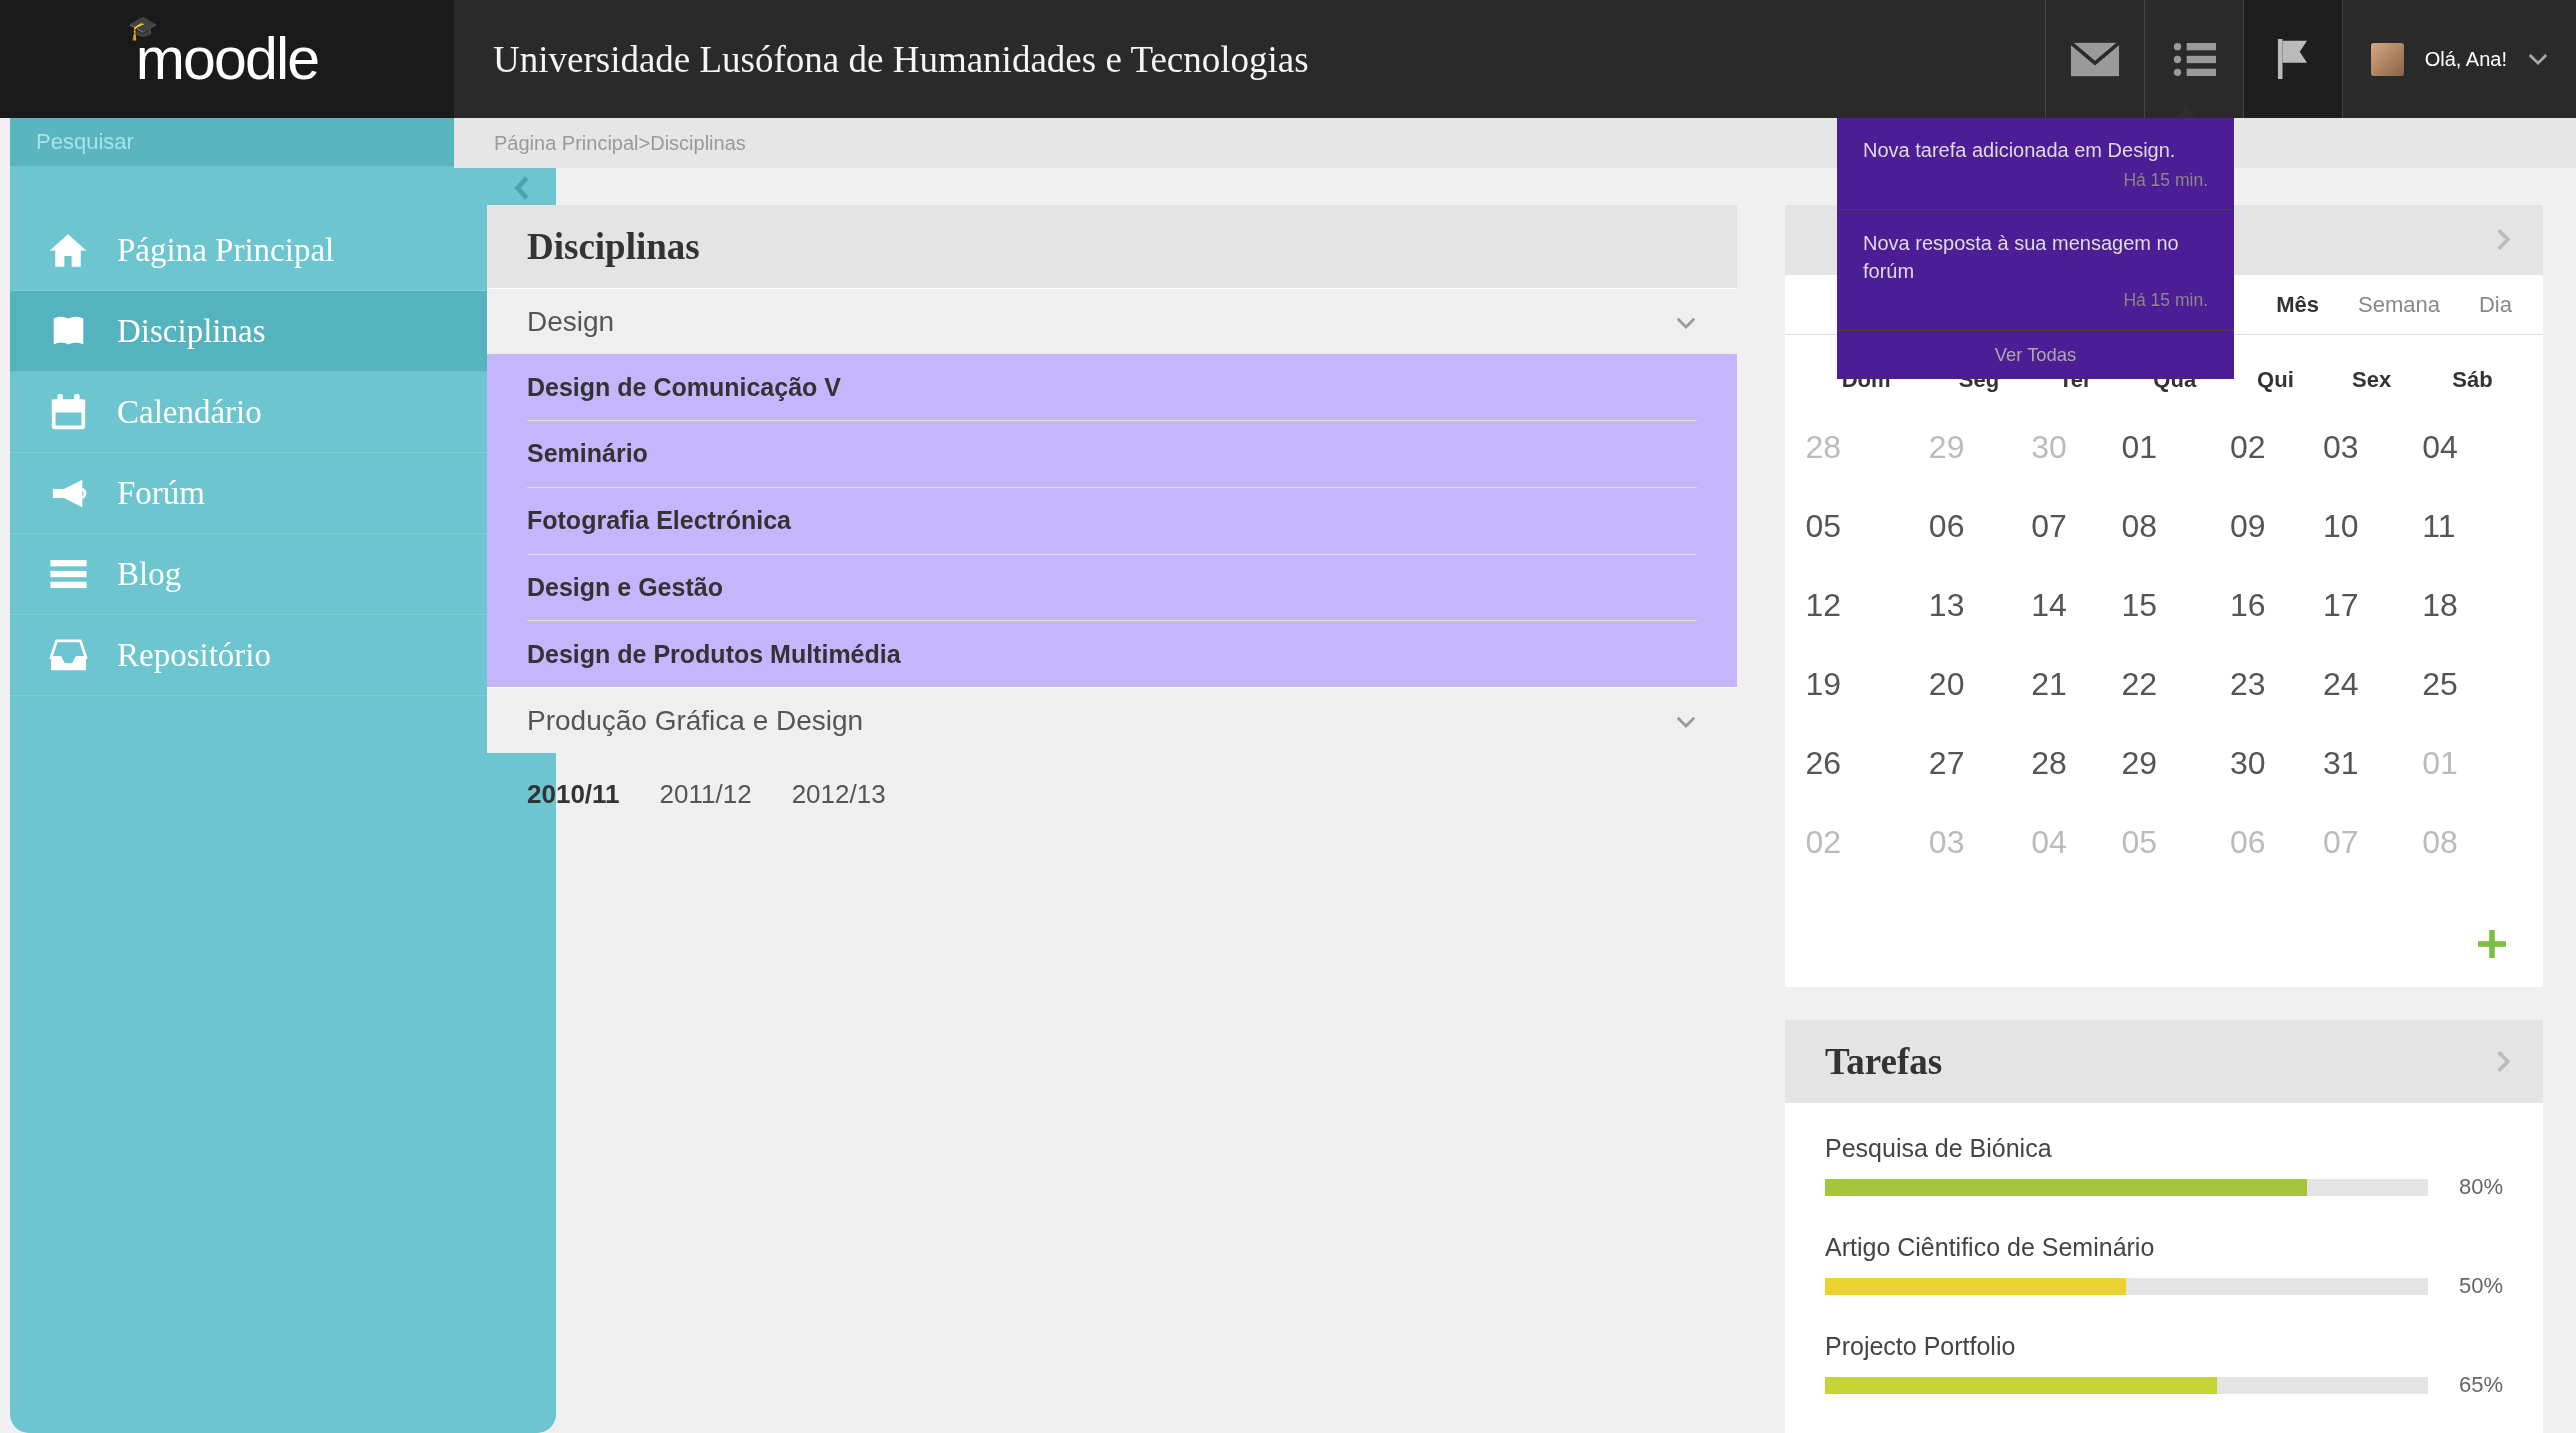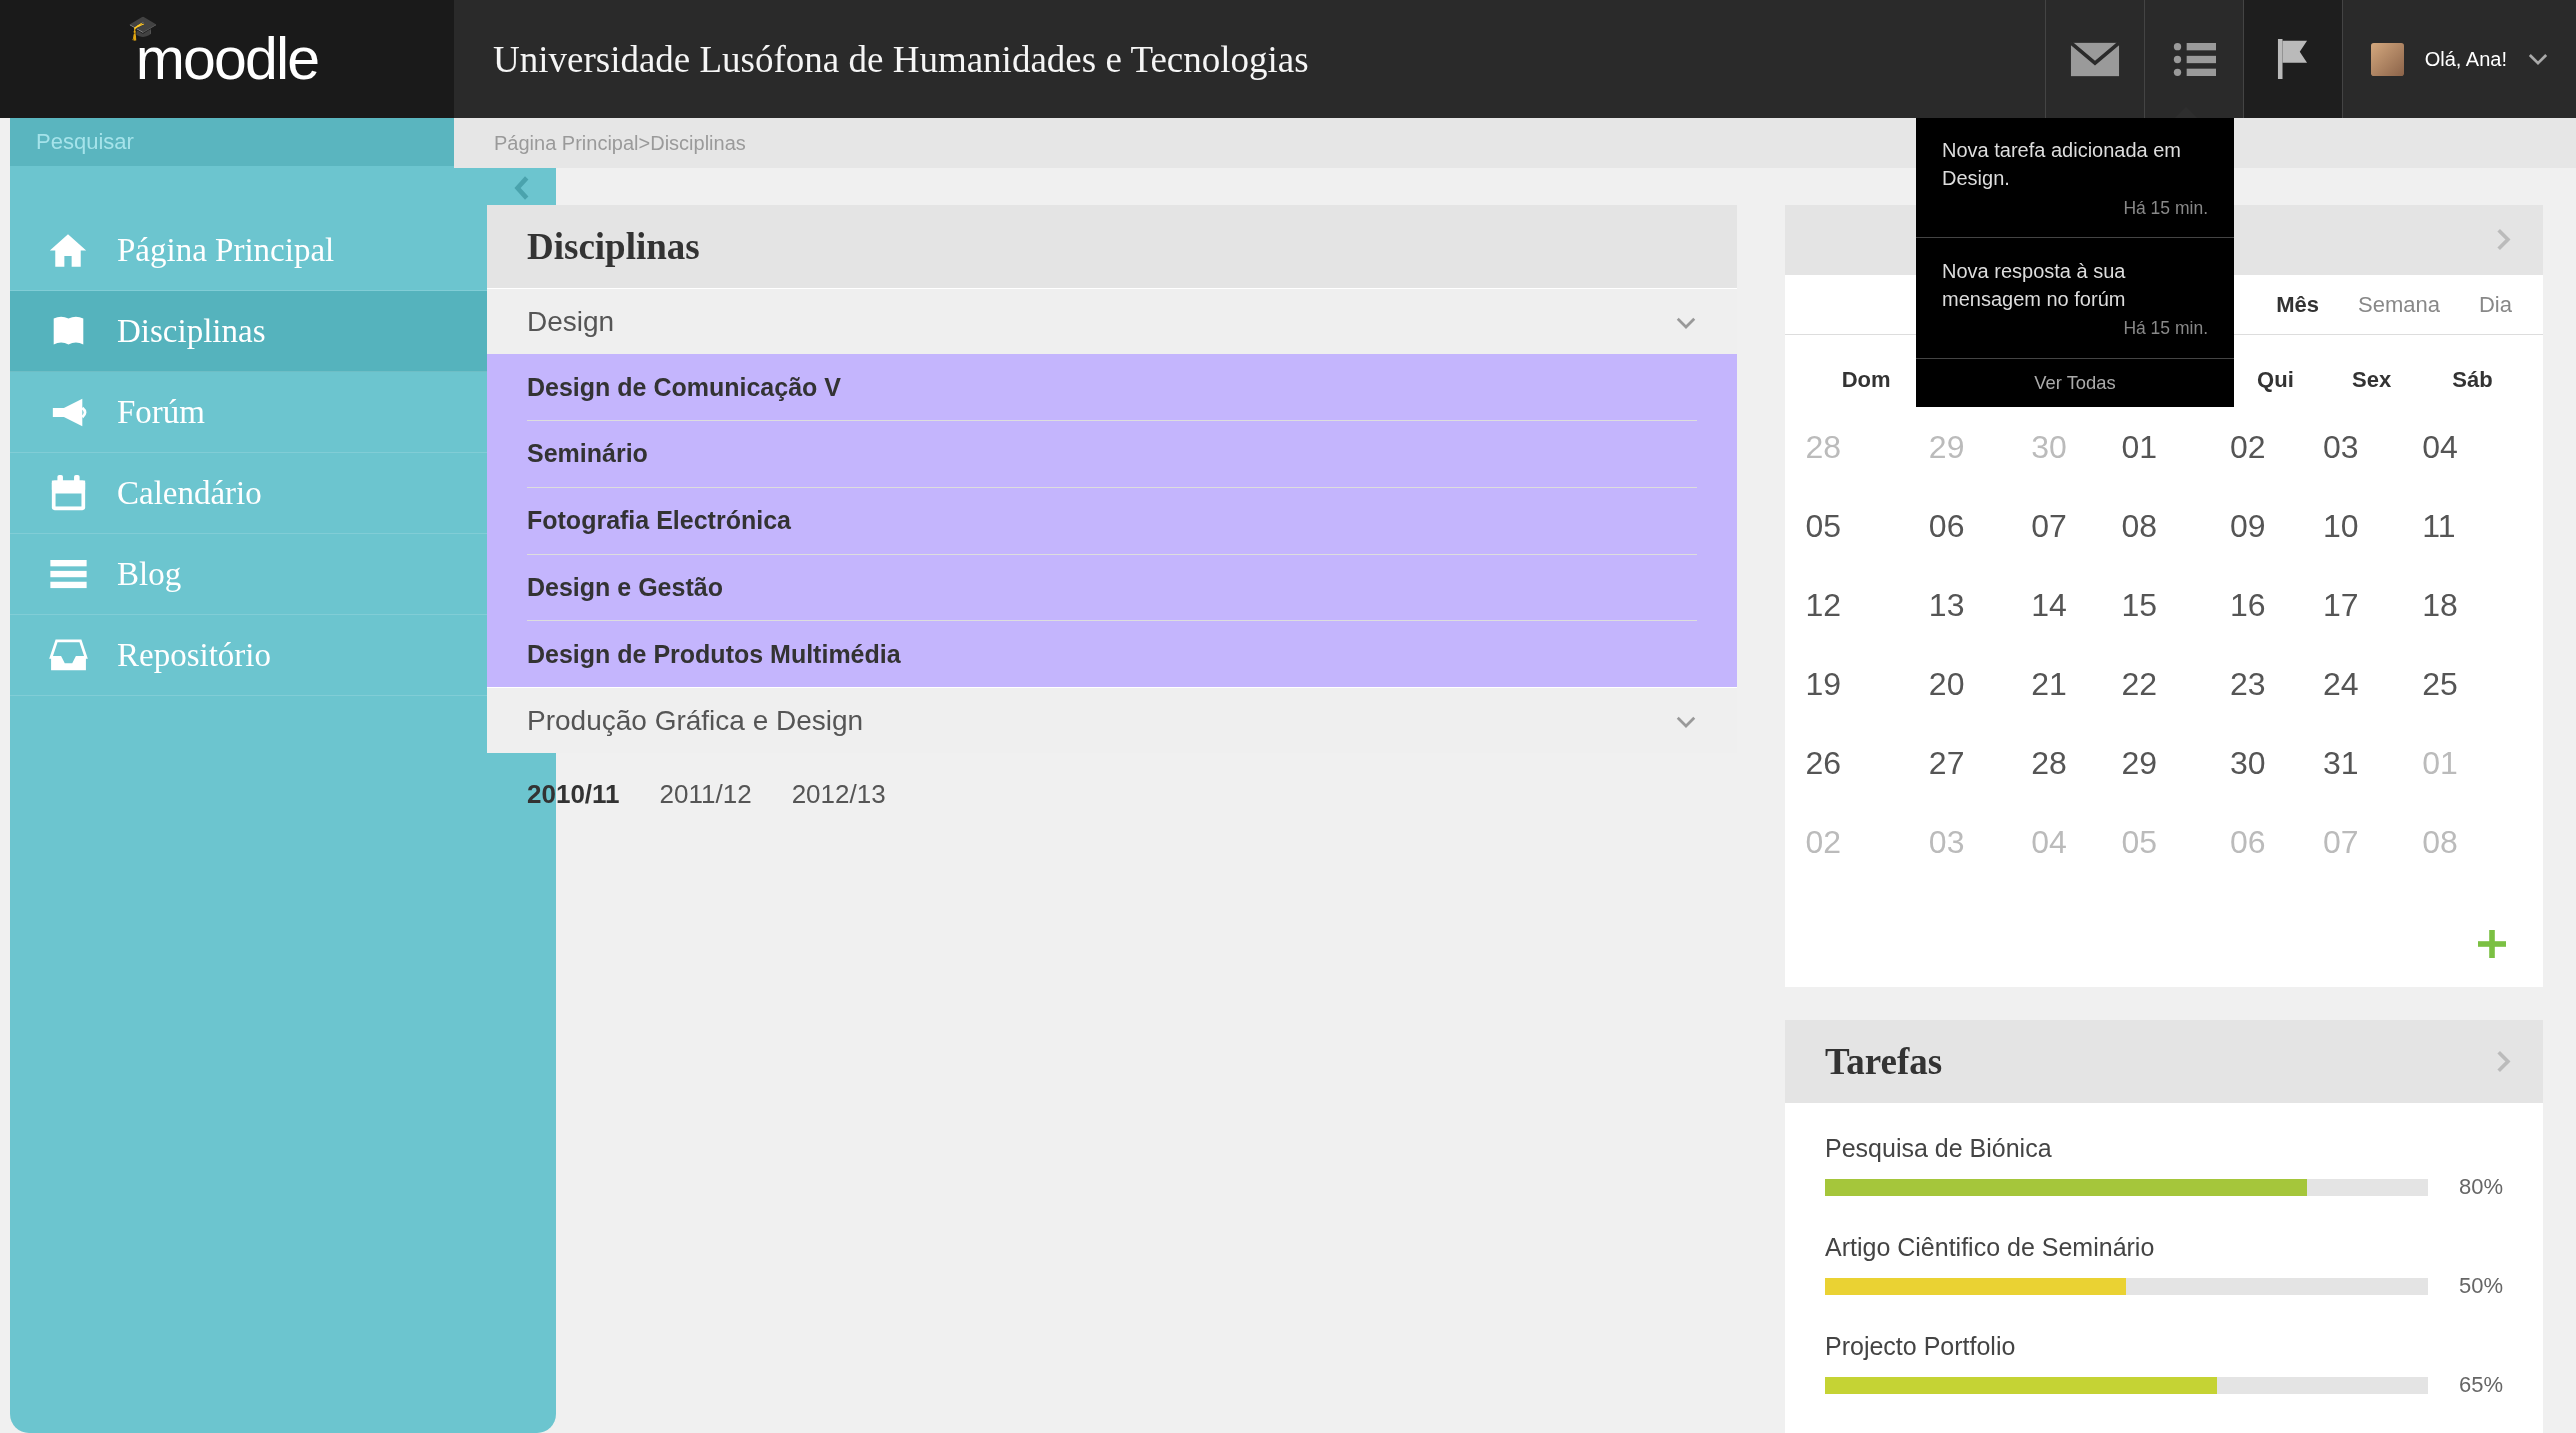--- a/index.html
+++ b/index.html
@@ -62,21 +62,21 @@
 .tasks-panel { margin-top: 33px; }
 .task-body { background: #fff; padding: 31px 40px 9.2px; }
 .task-item { margin-bottom: 33px; }
 .task-name { font-size: 25px; color: #444; margin-bottom: 11px; }
 .task-bar-row { display: flex; align-items: center; gap: 18.4px; }
 .task-bar { flex: 1; height: 16.6px; background: #e4e4e4; position: relative; }
 .task-fill { height: 100%; }
 .task-pct { font-size: 22px; color: #666; width: 57px; text-align: right; }
 
 
-.notif-dropdown { position: absolute; top: 118px; right: 342px; width: 318px; background: #000000; z-index: 10; }
+.notif-dropdown { position: absolute; top: 118px; right: 342px; width: 397px; background: #4c1d95; z-index: 10; }
 .notif-dropdown::before { content: ""; position: absolute; top: -11px; right: 37px; border-left: 11px solid transparent; border-right: 11px solid transparent; border-bottom: 11px solid #2e2e2e; }
 .notif-item { padding: 18.4px 26px; border-bottom: 0.9px solid #444; cursor: pointer; }
 .notif-text { color: #ddd; font-size: 20px; line-height: 1.4; }
 .notif-time { color: #888; font-size: 17.5px; text-align: right; margin-top: 5.5px; }
 .notif-all { text-align: center; padding: 13px; color: #aaa; font-size: 18.4px; cursor: pointer; }
 
 .panel-white { background: #fff; margin-bottom: 0; }
 </style>
 </head>
 <body>
@@ -159,38 +159,38 @@
             <path d="M4 6 Q12 2 20 6 Q28 2 36 6 L36 34 Q28 30 20 34 Q12 30 4 34 Z" fill="#fff"></path>
           </svg>
         </span>
         <span>Disciplinas</span>
         <span class="nav-chevron"><svg width="20" height="13" viewBox="0 0 22 14">
             <polyline points="2,2 11,11 20,2" fill="none" stroke="#fff" stroke-width="3"></polyline>
           </svg></span>
       </div>
       <div class="nav-item">
         <span class="nav-icon">
-          <svg width="39" height="35" viewBox="0 0 42 38">
-            <path d="M4 14 L16 14 L36 4 L36 34 L16 24 L4 24 Z" fill="#fff"></path>
-            <path d="M36 14 Q42 19 36 24" fill="none" stroke="#fff" stroke-width="3"></path>
-          </svg>
-        </span>
-        <span>Forúm</span>
-      </div>
-      <div class="nav-item">
-        <span class="nav-icon">
           <svg width="37" height="37" viewBox="0 0 40 40">
             <rect x="2" y="6" width="36" height="32" rx="3" fill="#fff"></rect>
             <rect x="2" y="6" width="36" height="10" fill="#fff"></rect>
             <rect x="8" y="0" width="6" height="12" rx="2" fill="#fff"></rect>
             <rect x="26" y="0" width="6" height="12" rx="2" fill="#fff"></rect>
             <rect x="6" y="20" width="28" height="14" fill="#6cc5cf"></rect>
           </svg>
         </span>
         <span>Calendário</span>
+      </div>
+      <div class="nav-item">
+        <span class="nav-icon">
+          <svg width="39" height="35" viewBox="0 0 42 38">
+            <path d="M4 14 L16 14 L36 4 L36 34 L16 24 L4 24 Z" fill="#fff"></path>
+            <path d="M36 14 Q42 19 36 24" fill="none" stroke="#fff" stroke-width="3"></path>
+          </svg>
+        </span>
+        <span>Forúm</span>
       </div>
       <div class="nav-item">
         <span class="nav-icon">
           <svg width="37" height="29" viewBox="0 0 40 32">
             <rect y="0" width="40" height="7" fill="#fff"></rect>
             <rect y="12" width="40" height="7" fill="#fff"></rect>
             <rect y="24" width="40" height="7" fill="#fff"></rect>
           </svg>
         </span>
         <span>Blog</span>

